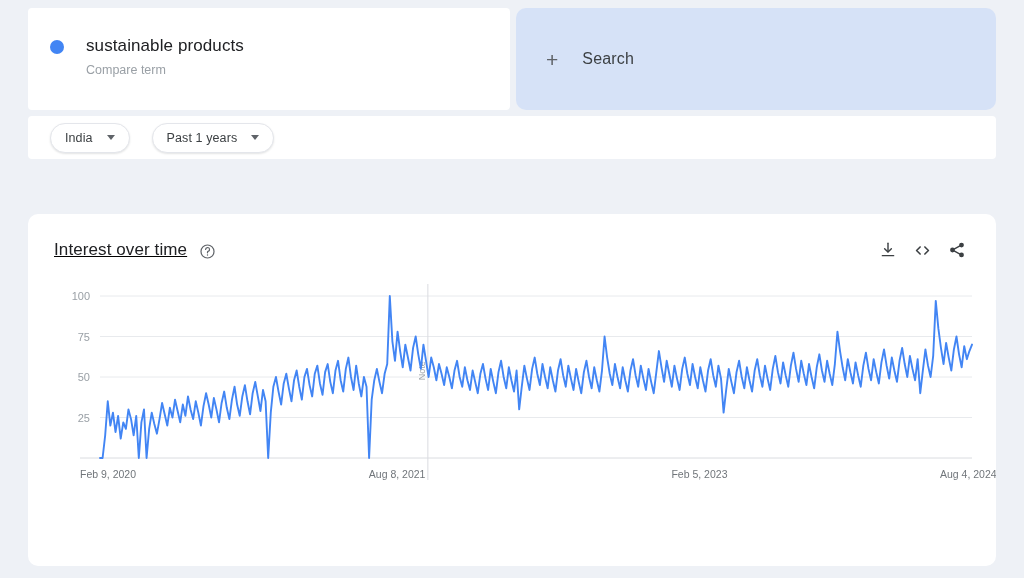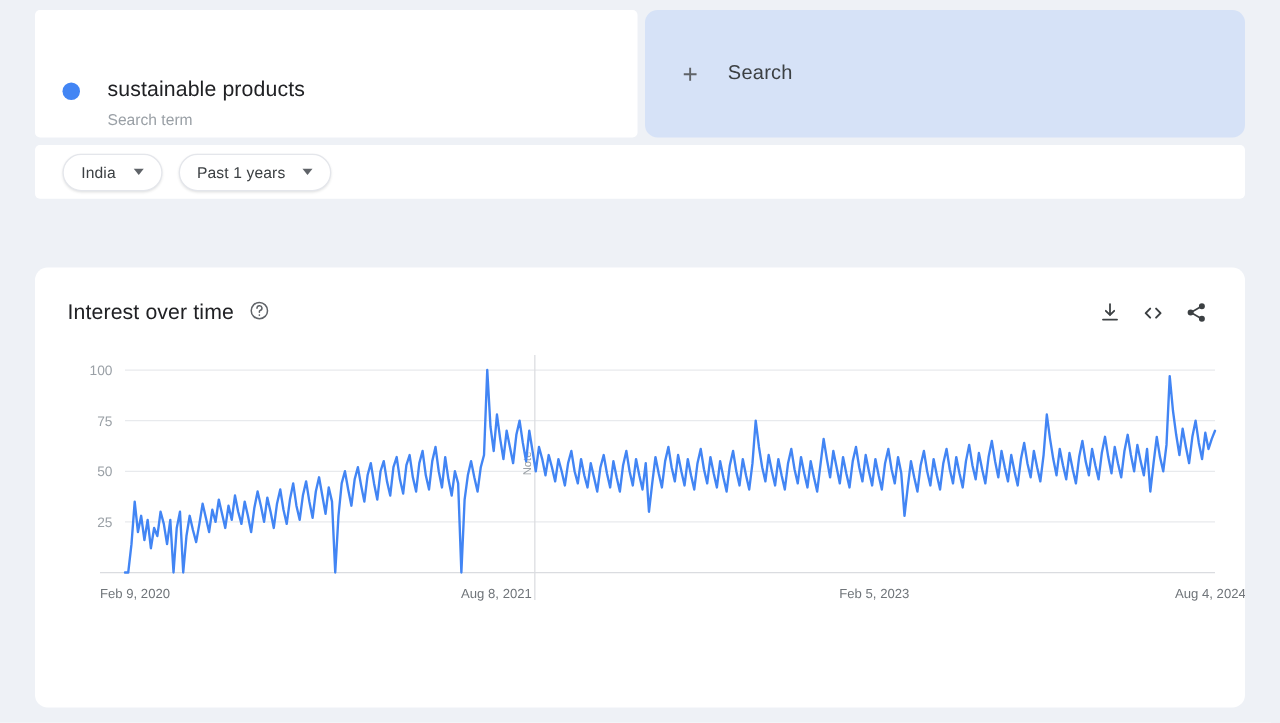--- a/index.html
+++ b/index.html
@@ -11,39 +11,39 @@
   }
   .page { position: relative; width: 1024px; height: 578px; }
 
   
   .top-band { position: absolute; left: 28px; top: 8px; width: 968px; height: 175px; }
 
   .term-row { display: flex; gap: 6px; height: 102px; }
 
   .term-card {
     width: 482px; background: #fff; border-radius: 4px;
-    display: flex; align-items: flex-start; padding: 54px 0 0 22px;
+    display: flex; align-items: flex-start; padding: 28px 0 0 22px;
   }
   .dot { width: 14px; height: 14px; border-radius: 50%; background: #4285f4;
          margin-top: 4px; flex: 0 0 auto; }
   .term-text { margin-left: 22px; }
   .term-name { font-size: 17px; color: #202124; letter-spacing: .1px; }
   .term-sub { font-size: 12.5px; color: #9aa0a6; margin-top: 7px; }
 
   .compare-card {
     flex: 1; background: #d6e2f7; border-radius: 10px;
     display: flex; align-items: center; padding-left: 30px;
   }
   .plus-icon { font-size: 21px; color: #5f6368; font-weight: 300; line-height: 1; }
   .compare-label { font-size: 16px; color: #3c4043; margin-left: 24px; letter-spacing: .2px; }
 
   
   .filter-card {
     margin-top: 6px; height: 43px; background: #fff; border-radius: 4px;
-    display: flex; align-items: center; padding-left: 22px; gap: 13px;
+    display: flex; align-items: center; padding-left: 22px; gap: 22px;
   }
   .chip {
     height: 30px; background: #fff; border: 1px solid #e4e6eb; border-radius: 16px;
     display: flex; align-items: center; padding: 0 14px;
     box-shadow: 0 1px 2px rgba(60,64,67,.14);
   }
   .chip-label { font-size: 12.5px; color: #3c4043; letter-spacing: .1px; }
   .caret {
     width: 0; height: 0; margin-left: 14px;
     border-left: 4.5px solid transparent; border-right: 4.5px solid transparent;
@@ -52,21 +52,21 @@
 
   
   .chart-card {
     position: absolute; left: 28px; top: 214px; width: 968px; height: 352px;
     background: #fff; border-radius: 10px;
   }
   .chart-head {
     display: flex; align-items: center; justify-content: space-between;
     padding: 26px 30px 0 26px;
   }
-  .chart-title-wrap { display: flex; align-items: flex-start; }
+  .chart-title-wrap { display: flex; align-items: flex-end; text-decoration: underline; }
   .chart-title { font-size: 17px; color: #202124; letter-spacing: .1px; }
   .help-icon { margin-left: 12px; display: flex; }
   .head-icons { display: flex; align-items: center; gap: 16px; }
   .ic { display: flex; cursor: pointer; }
 
   
   .plot-wrap { position: relative; width: 968px; height: 250px; margin-top: 18px; }
   .plot-svg { display: block; }
   .ylab { font-size: 11px; fill: #9aa0a6; text-anchor: end; }
   .xlab { font-size: 10.5px; fill: #70757a; }
@@ -83,21 +83,21 @@
 <div class="page">
 
   <div class="top-band">
 
     <div class="term-row">
 
       <div class="term-card">
         <span class="dot"></span>
         <div class="term-text">
           <div class="term-name">sustainable products</div>
-          <div class="term-sub">Search term</div>
+          <div class="term-sub">Compare term</div>
         </div>
       </div>
 
       <div class="compare-card">
         <span class="plus-icon">+</span>
         <span class="compare-label">Search</span>
       </div>
 
     </div>
 

